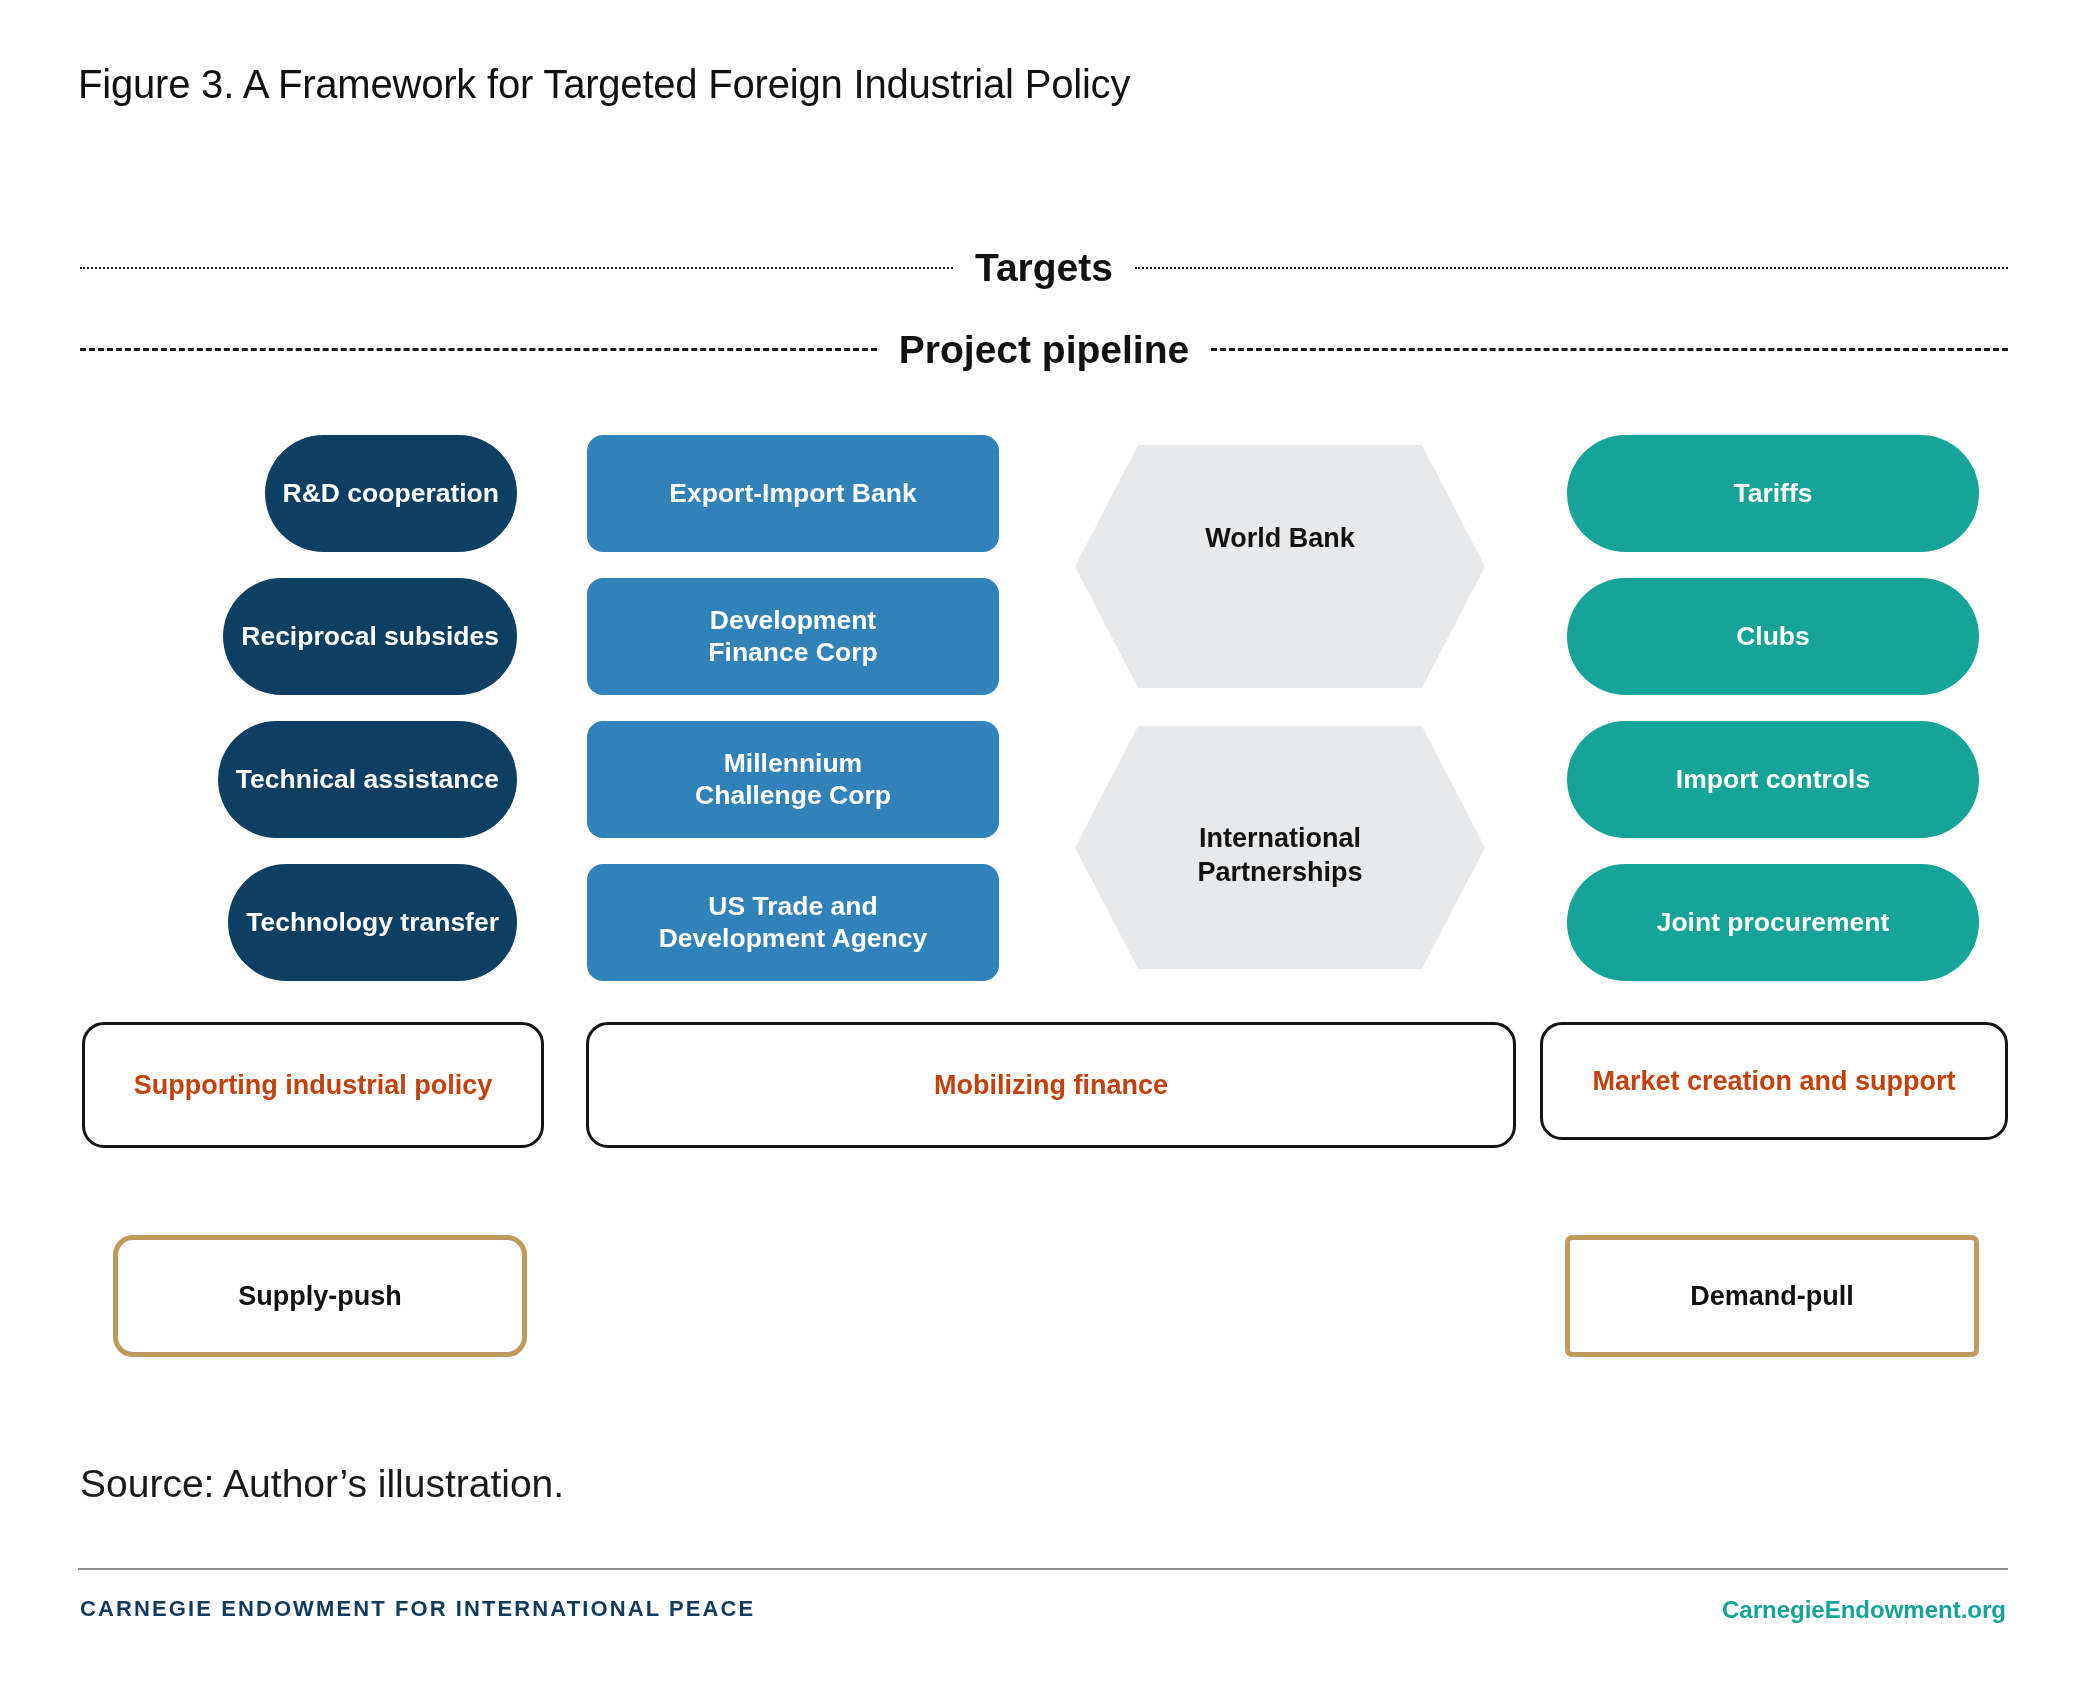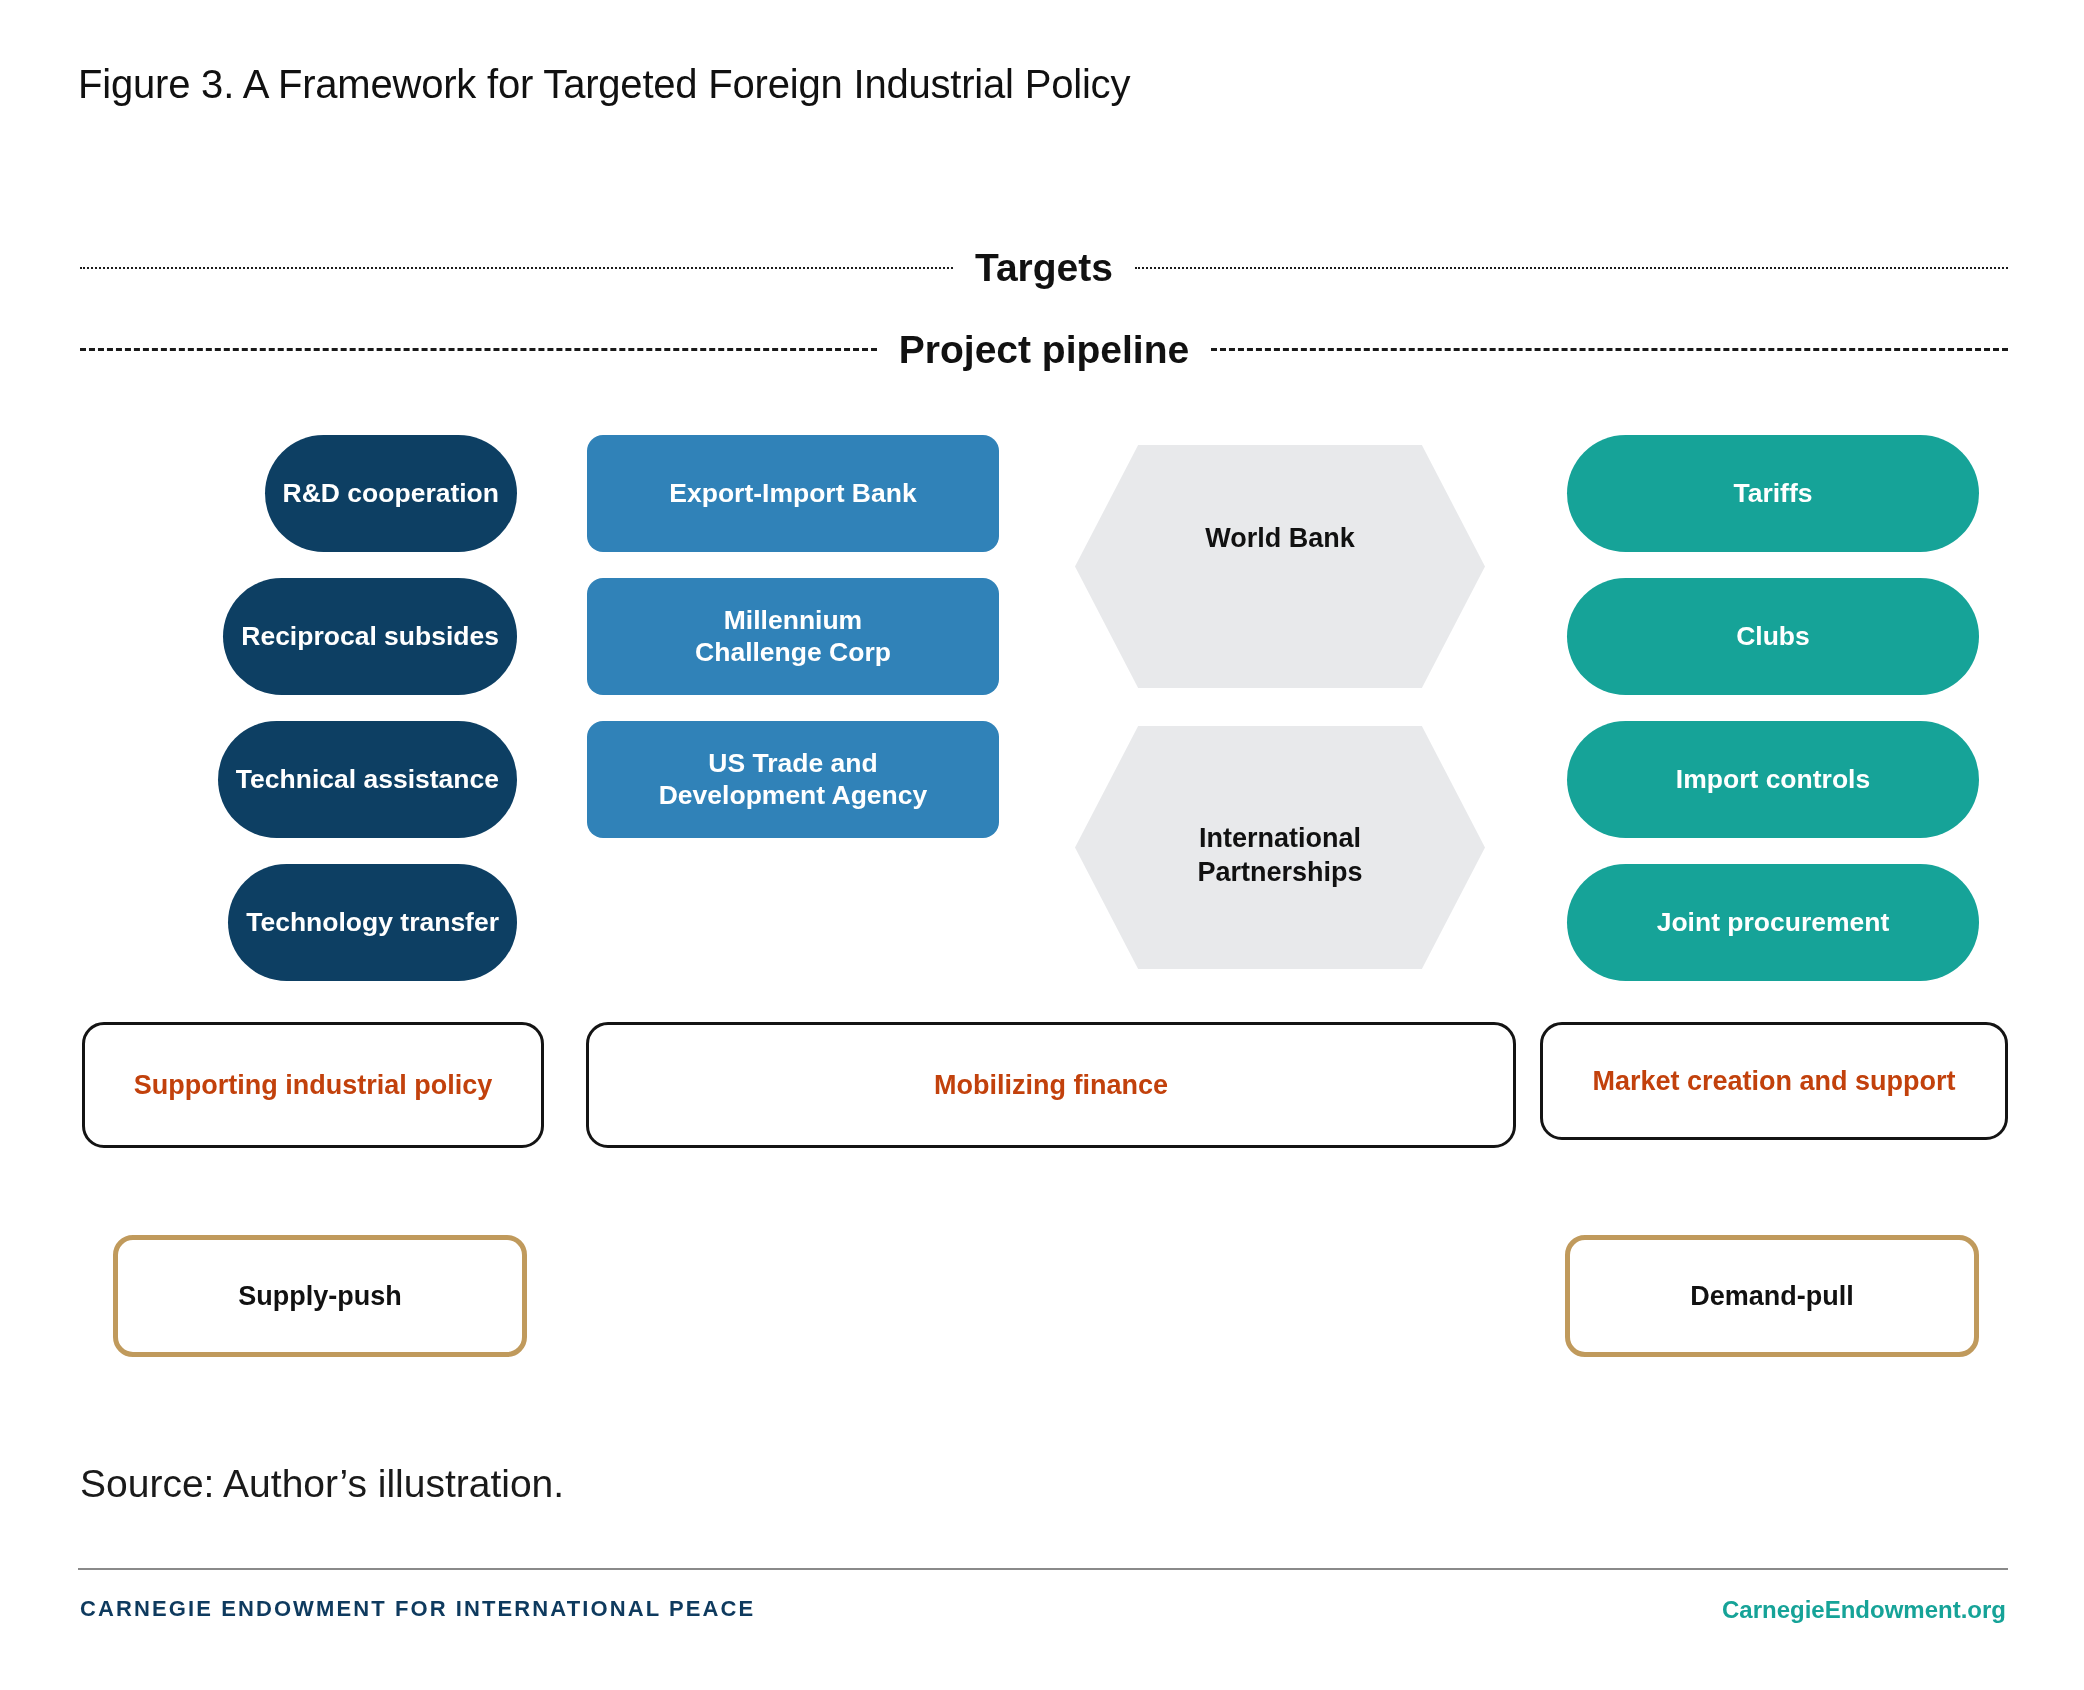--- a/index.html
+++ b/index.html
@@ -155,21 +155,21 @@
     border-radius: 20px;
     background: #ffffff;
     display: flex;
     align-items: center;
     justify-content: center;
     font-size: 27px;
     font-weight: bold;
     color: #111111;
   }
   #box-supply-push { left: 113px;  top: 1235px; width: 414px; height: 122px; }
-  #box-demand-pull { left: 1565px; top: 1235px; width: 414px; height: 122px; }
+  #box-demand-pull { left: 1565px; top: 1235px; width: 414px; height: 122px; border-radius: 7px; }
 
   
   .source-note {
     position: absolute;
     left: 80px;
     top: 1462px;
     font-size: 39px;
     font-weight: normal;
     color: #1a1a1a;
     text-align: right;
@@ -224,20 +224,21 @@
 
   <div class="col" id="col-supply">
     <div class="node navy pill">R&amp;D cooperation</div>
     <div class="node navy pill">Reciprocal subsides</div>
     <div class="node navy pill">Technical assistance</div>
     <div class="node navy pill">Technology transfer</div>
   </div>
 
   <div class="col" id="col-finance">
     <div class="node blue soft">Export-Import Bank</div>
+    <div class="node blue soft">Development<br>Finance Corp</div>
     <div class="node blue soft">Millennium<br>Challenge Corp</div>
     <div class="node blue soft">US Trade and<br>Development Agency</div>
   </div>
 
   <div class="col" id="col-multi">
     <div class="hexwrap" id="hex-world">
       <div class="hex"></div>
       <div class="hex-label">World Bank</div>
     </div>
     <div class="hexwrap" id="hex-intl">

